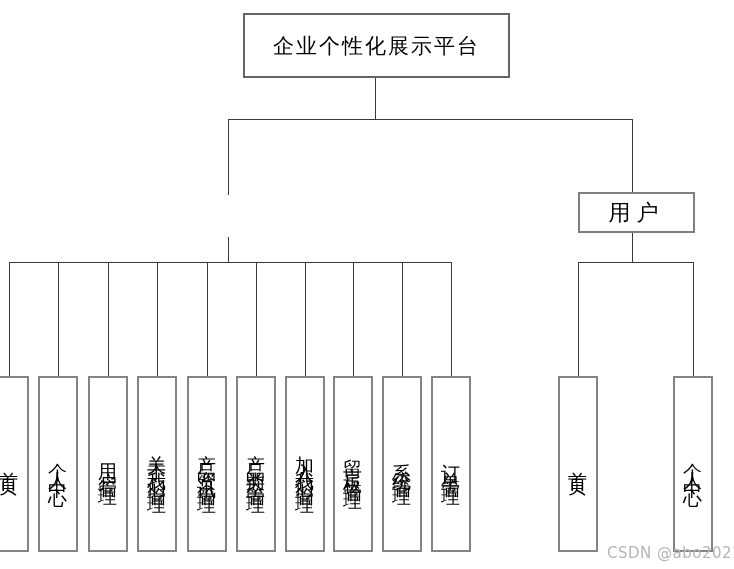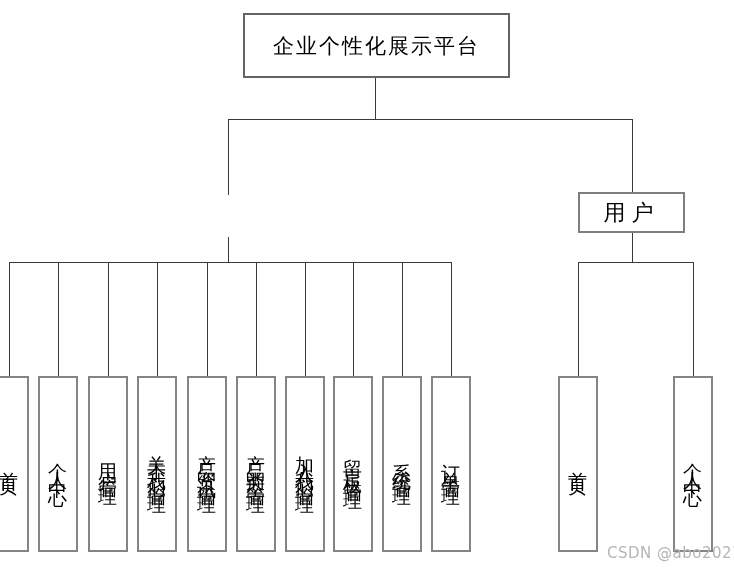--- a/index.html
+++ b/index.html
@@ -93,21 +93,21 @@
 
   <div class="line" style="left:632px; top:233px; width:1px; height:30px;"></div>
   <div class="line" style="left:578px; top:262px; width:116px; height:1px;"></div>
   <div class="line" style="left:578px; top:262px; width:1px; height:114px;"></div>
   <div class="line" style="left:693px; top:262px; width:1px; height:114px;"></div>
 
   <div class="box root-box" style="left:243px; top:13px; width:267px; height:65px;">
     <span>企业个性化展示平台</span>
   </div>
 
-  <div class="box user-box" style="left:578px; top:192px; width:107px; height:41px;">
+  <div class="box user-box" style="left:578px; top:192px; width:117px; height:41px;">
     <span>用户</span>
   </div>
 
   <div class="box vbox" style="left:-11px;">
     <span class="vtext">首页</span>
   </div>
   <div class="box vbox" style="left:38px;">
     <span class="vtext">个人中心</span>
   </div>
   <div class="box vbox" style="left:88px;">

